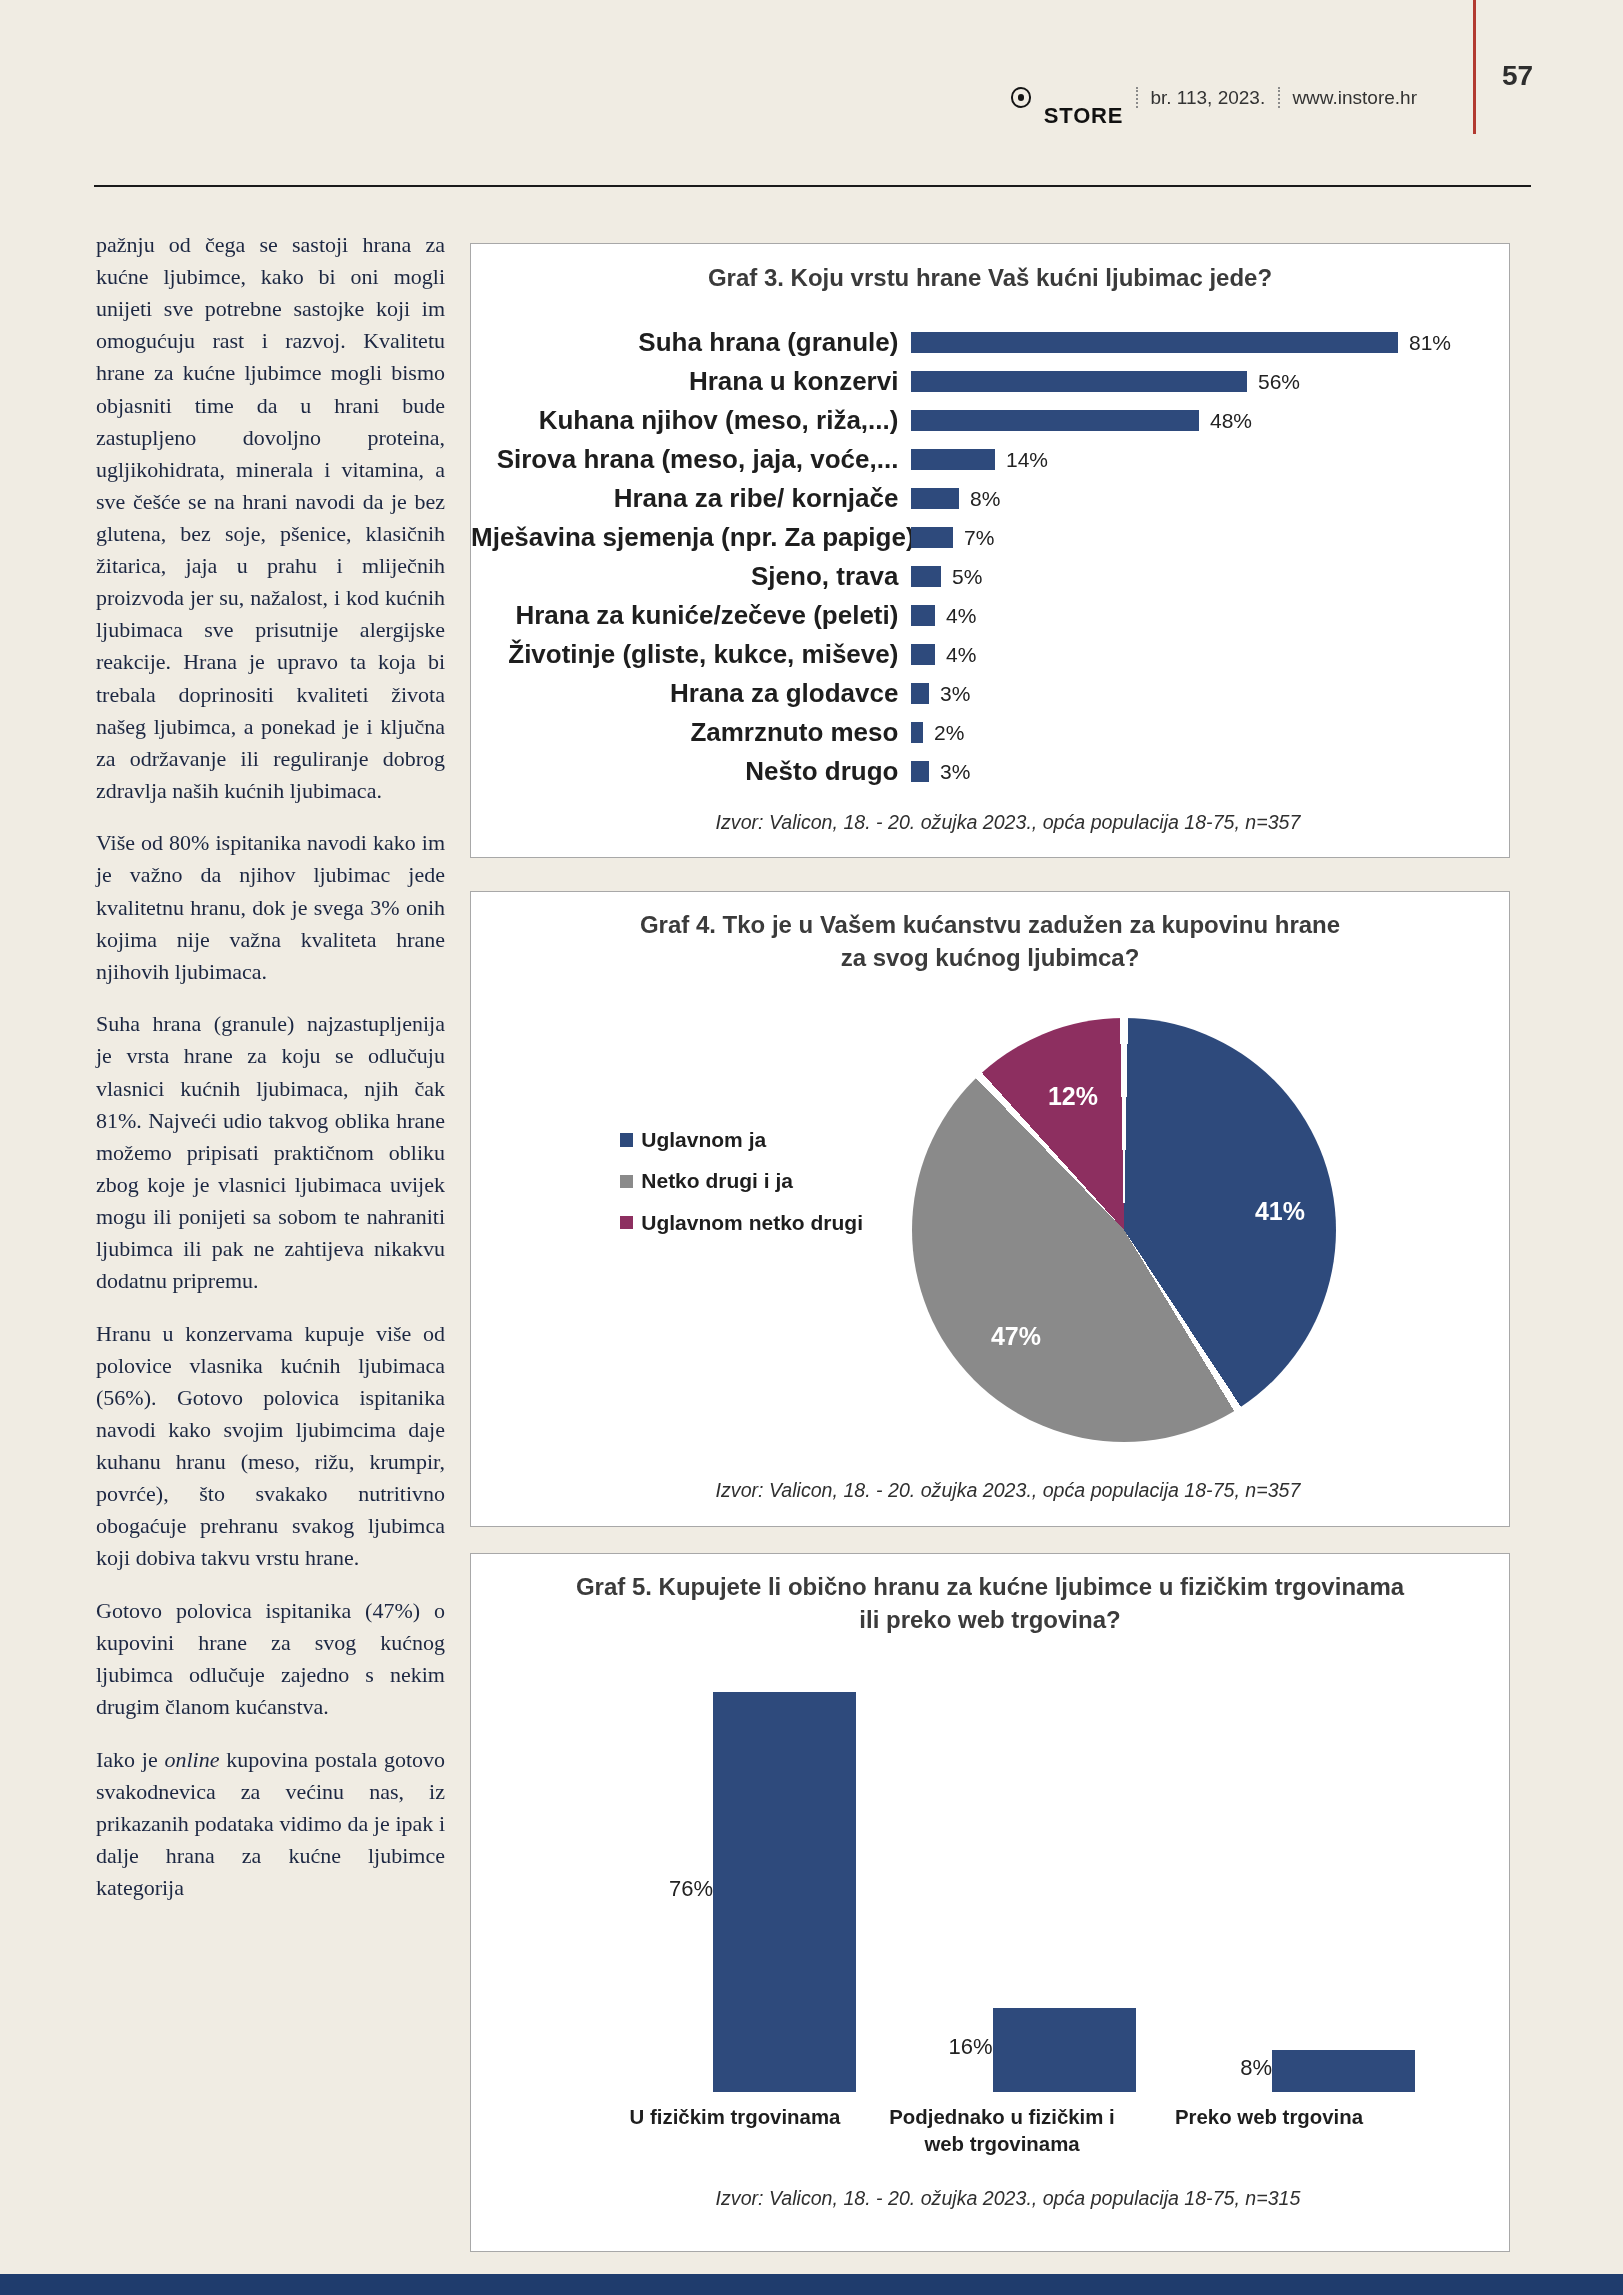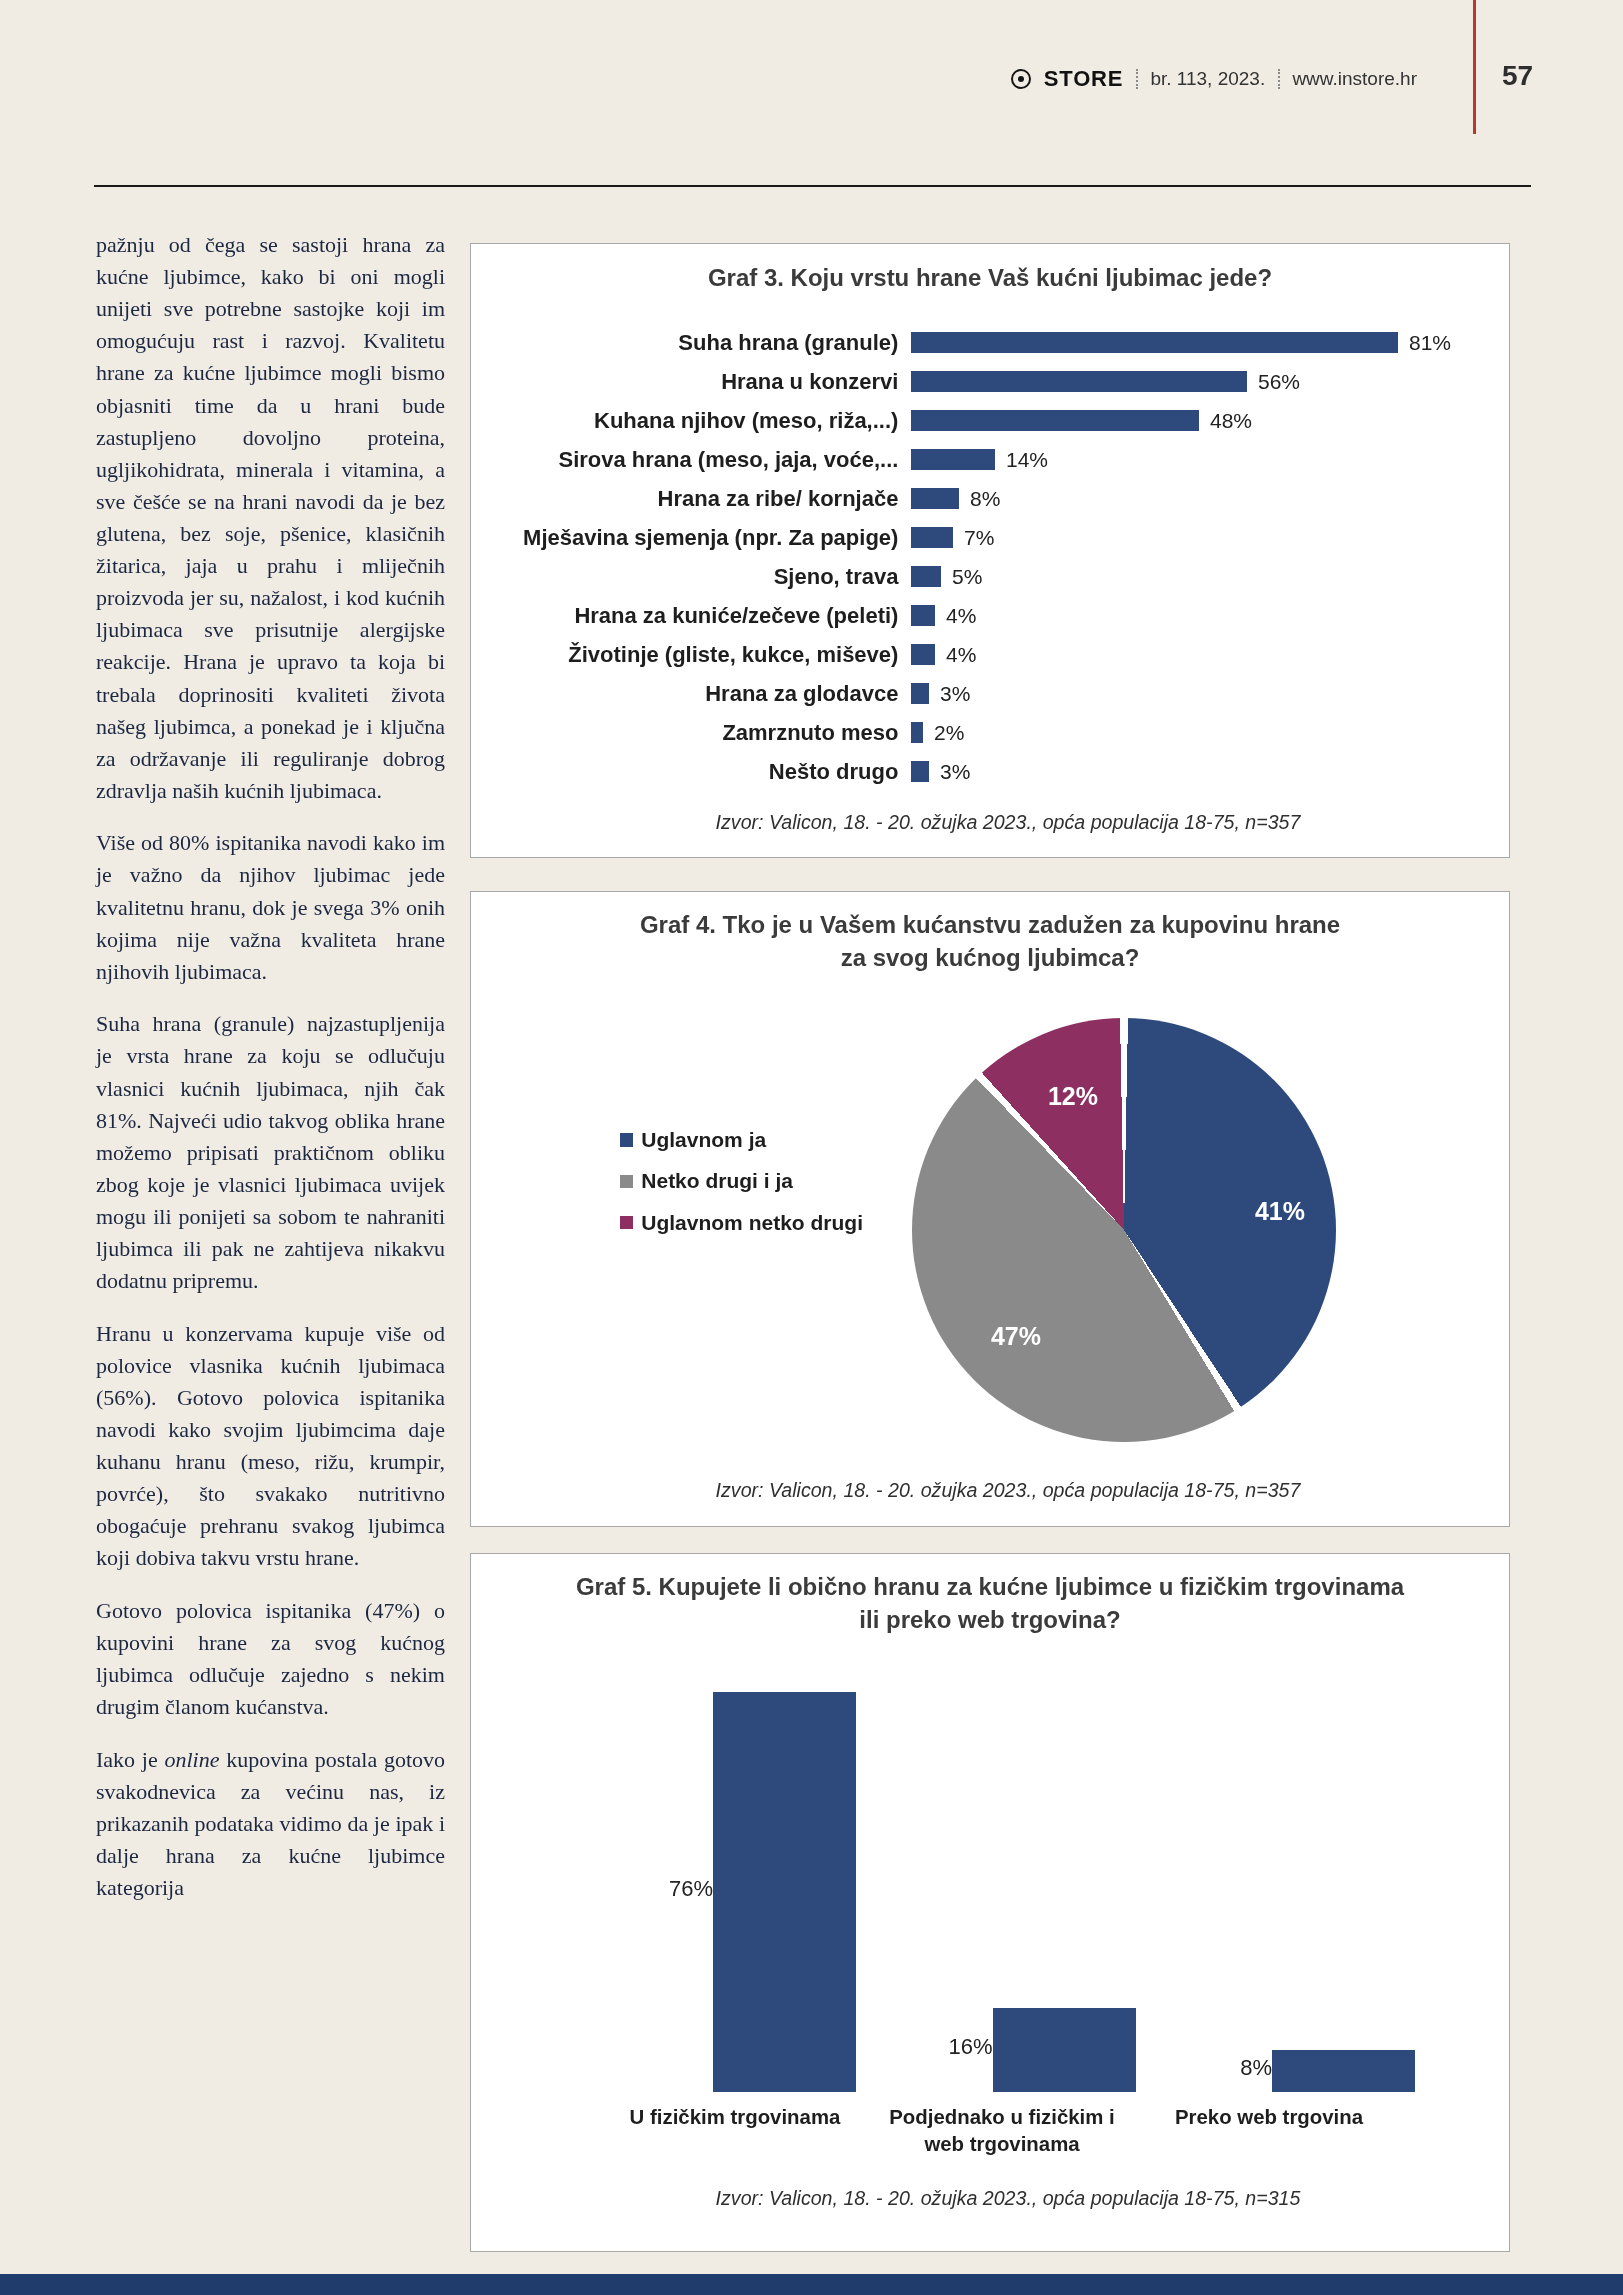--- a/index.html
+++ b/index.html
@@ -11,21 +11,21 @@
   }
 
   
   .hdr {
     position:absolute; top:66px; right:206px;
     display:flex; align-items:center; gap:12.6px;
     font-family:"Liberation Sans", sans-serif; color:#2d2d2d;
   }
   .logo-ring { width:20.4px; height:20.4px; border:2.4px solid #151515; border-radius:50%; position:relative; flex:0 0 auto; }
   .logo-ring::after { content:""; position:absolute; left:50%; top:50%; width:6.3px; height:6.3px; margin:-3.1px 0 0 -3.1px; background:#151515; border-radius:50%; }
-  .hdr-brand { font-weight:bold; font-size:22px; letter-spacing:0.8px; color:#111; }
+  .hdr-brand { font-weight:bold; font-size:22px; letter-spacing:0.8px; color:#111;margin-top:37px; }
   .hdr-sep { height:20.4px; border-left:2.4px dotted #8a8a8a; }
   .hdr-issue, .hdr-site { font-size:19px; color:#333; }
   .red-line { position:absolute; left:1473px; top:0; width:3.1px; height:134px; background:#b23a31; }
   .page-num { position:absolute; left:1502px; top:60px; font-family:"Liberation Sans", sans-serif; font-weight:bold; font-size:28px; color:#2e2e2e; }
   .rule { position:absolute; left:94px; top:185px; width:1437px; height:2.4px; background:#1a1a1a; }
 
   
   .left-col {
     position:absolute; left:96px; top:229px; width:349px;
     font-size:22px; line-height:1.46; color:#1c2742; text-align:justify;
@@ -46,21 +46,21 @@
   .box1 .chart-title { top:20.4px; }
   .t1 { top:19px; } .t2 { top:52px; }
   .chart-source { position:absolute; left:0; right:0; text-align:center; font-style:italic; font-size:19.6px; color:#2f2f2f;margin-left:36px; }
   .g3-source { top:567px; }
   .g4-source { top:587px; }
   .g5-source { top:633px; }
 
   
   .g3-rows { position:absolute; top:79px; left:0; right:0; }
   .g3-row { display:flex; align-items:center; height:39px; }
-  .g3-cat { width:440px; text-align:right; padding-right:12.6px; font-weight:bold; font-size:22px; color:#1e1e1e; white-space:nowrap; }
+  .g3-cat { width:440px; text-align:right; padding-right:12.6px; font-weight:bold; font-size:26px; color:#1e1e1e; white-space:nowrap; }
   .g3-bar { height:20.4px; flex:0 0 auto; }
   .g3-val { margin-left:11px; font-size:21px; color:#222; }
 
   
   .g4-legend { position:absolute; left:149px; top:236px; }
   .g4-legend-item { display:flex; align-items:center; margin-bottom:17.3px; }
   .g4-swatch { width:13.4px; height:13.4px; margin-right:7.9px; flex:0 0 auto; }
   .g4-legend-label { font-size:21px; font-weight:bold; color:#1e1e1e; white-space:nowrap; }
   .g4-pie { position:absolute; left:441px; top:126px; width:424px; height:424px; border-radius:50%; }
   .g4-pct { position:absolute; width:94px; text-align:center; font-size:25px; font-weight:bold; color:#ffffff; }

